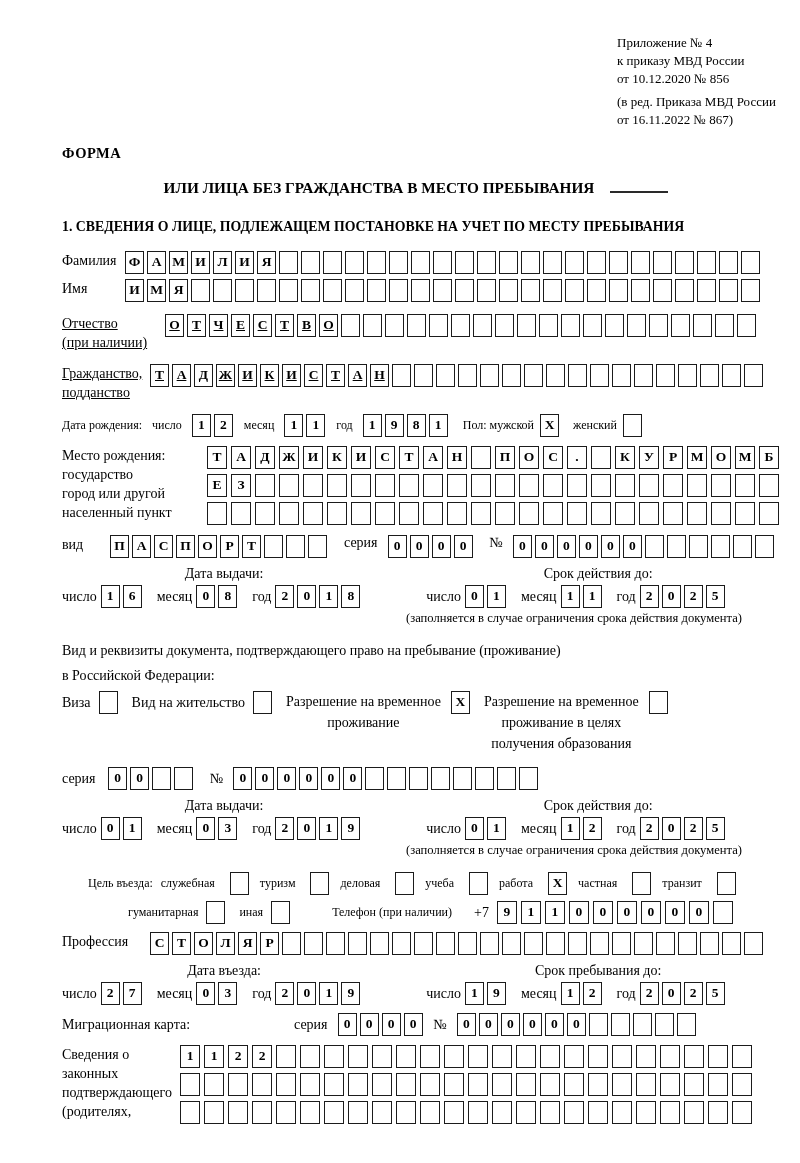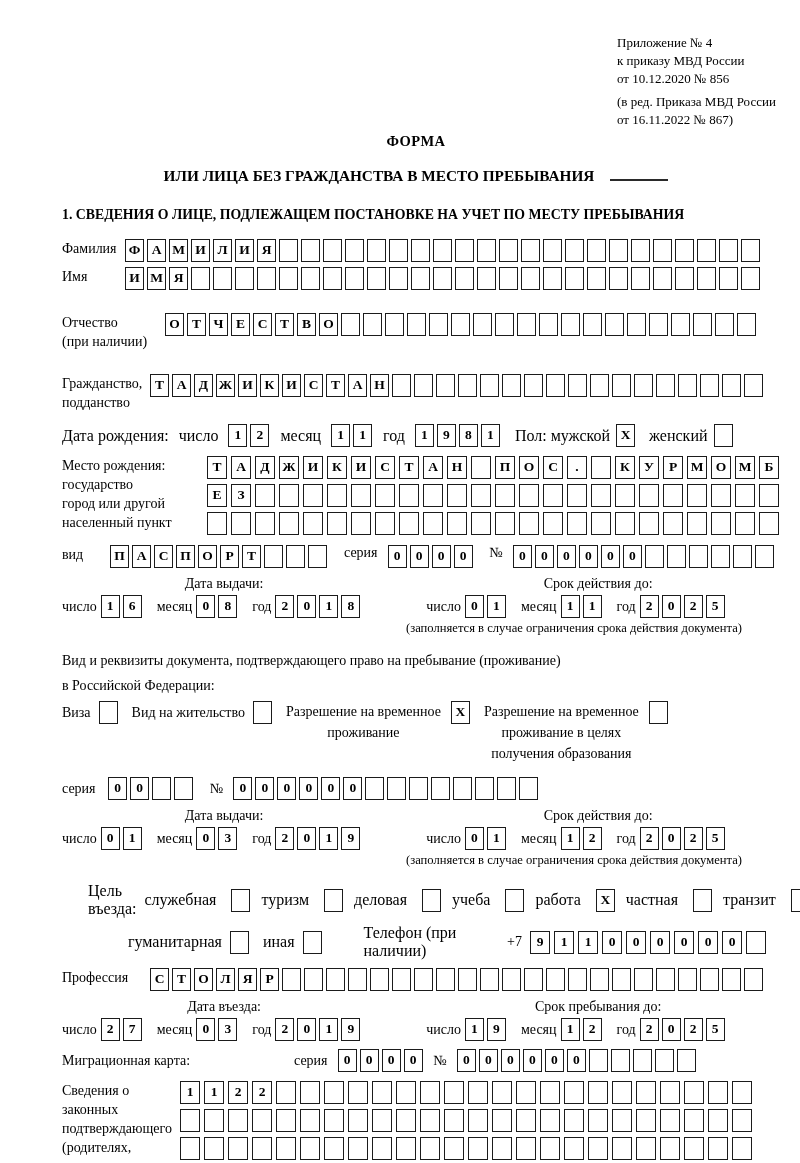--- a/index.html
+++ b/index.html
@@ -5,52 +5,52 @@
   html,body { margin:0; padding:0; background:#ffffff; }
   body {
     width:800px; height:1163px; overflow:hidden;
     font-family:"Liberation Serif", serif; color:#000;
   }
   .page { padding:34px 30px 0 62px; position:relative; }
 
   
   .appendix { margin-left:555px; width:190px; font-size:13px; line-height:18px; }
   .appendix .amend { margin-top:5px; }
-  .forma { text-align:center; font-weight:bold; font-size:14.5px; margin-top:4px; letter-spacing:.5px; }
+  .forma { text-align:left; font-weight:bold; font-size:14.5px; margin-top:16px; letter-spacing:.5px; }
 
   .title { text-align:center; font-weight:bold; font-size:15.3px; margin-top:14px; line-height:23px; }
   .blank-line { display:inline-block; width:58px; height:13px; border-bottom:2.4px solid #2a2a2a; margin-left:16px; }
 
   .sec-heading { font-weight:bold; font-size:13.8px; margin-top:20px; }
 
   
   .row { display:flex; align-items:flex-start; margin-top:5px; }
   .rl { font-size:14px; line-height:19px; flex:none; }
-  .lbl { font-size:16px; }
+  .lbl { font-size:12px; }
 
   .cells { display:flex; flex:none; }
   .cell {
     box-sizing:border-box; flex:none;
     width:19px; height:23px; margin-right:3px;
     border:1.8px solid #1b1b1b;
     text-align:center; font-weight:bold; font-size:13.5px; line-height:19px;
   }
   .wide .cell { width:20px; margin-right:4px; }
   .chk {
     box-sizing:border-box; display:inline-block; flex:none;
     width:19px; height:23px; border:1.8px solid #1b1b1b;
     text-align:center; font-weight:bold; font-size:13.5px; line-height:19px;
     vertical-align:middle;
   }
 
   .r-surname { margin-top:16px; }
   .r-surname .rl, .r-name .rl { width:63px; }
   .r-patr .rl { width:103px; }
   .r-cit .rl { width:88px; }
-  .r-patr, .r-cit { margin-top:23px; }
+  .r-patr, .r-cit { margin-top:12px;text-decoration:underline; }
 
   
   .r-bdate { margin-top:12px; align-items:center; }
   .r-bdate .lbl { margin-right:10px; }
   .r-bdate .cells { margin-right:8px; }
   .r-bdate .sex { margin-left:4px; margin-right:6px; }
   .r-bdate .chk { margin-right:10px; }
 
   
   .r-bplace { margin-top:9px; }

